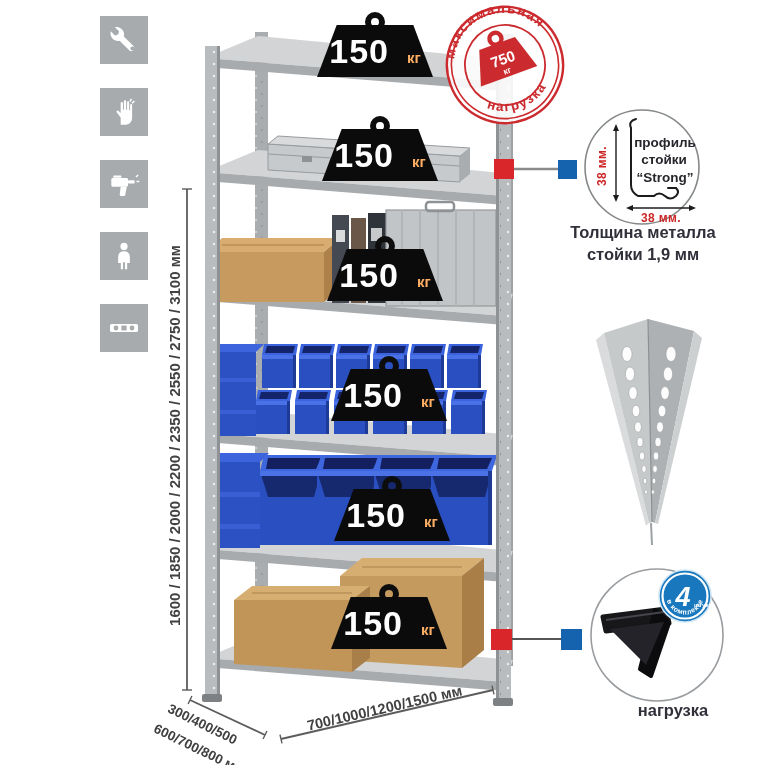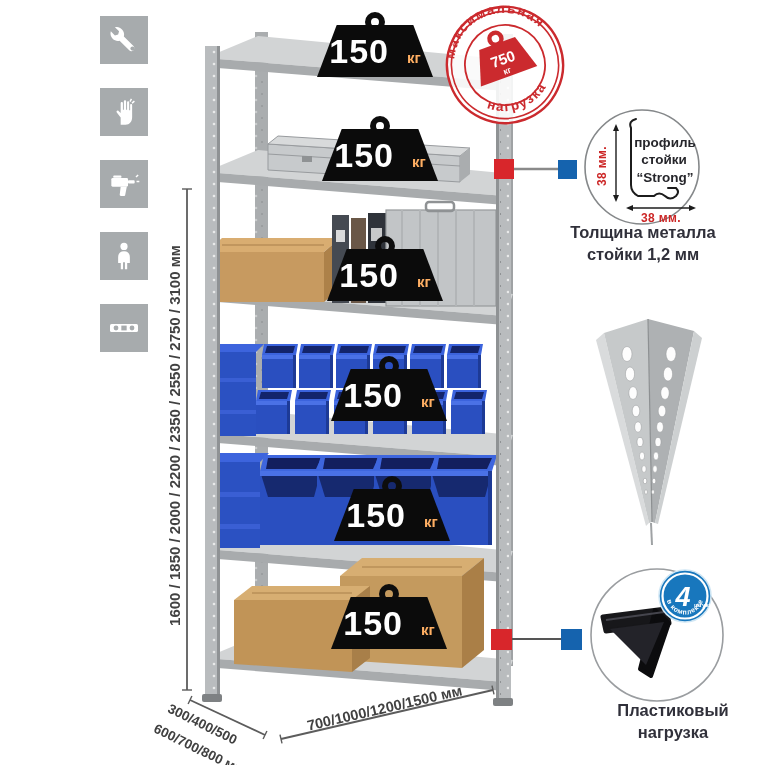--- a/index.html
+++ b/index.html
@@ -368,24 +368,23 @@
   <div class="weight" style="left:331px;top:584px;">
     <div class="ring"></div>
     <div class="body">
         <span class="num">150</span>
         <span class="unit">кг</span>
       </div>
   </div>
 
   <div class="caption" id="cap-profile">
     <span style="display:block">Толщина металла</span>
-    <span style="display:block">стойки 1,2 мм</span>
+    <span style="display:block">стойки 1,9 мм</span>
   </div>
   <div class="caption" id="cap-foot">
-    <span style="display:block">Пластиковый</span>
     <span style="display:block">нагрузка</span>
   </div>
 
   <div class="dim" id="dim-h">1600 / 1850 / 2000 / 2200 / 2350 / 2550 / 2750 / 3100 мм</div>
   <div class="dim" id="dim-d1">300/400/500</div>
   <div class="dim" id="dim-d2">600/700/800 мм</div>
   <div class="dim" id="dim-w">700/1000/1200/1500 мм</div>
 
 </div>
 

